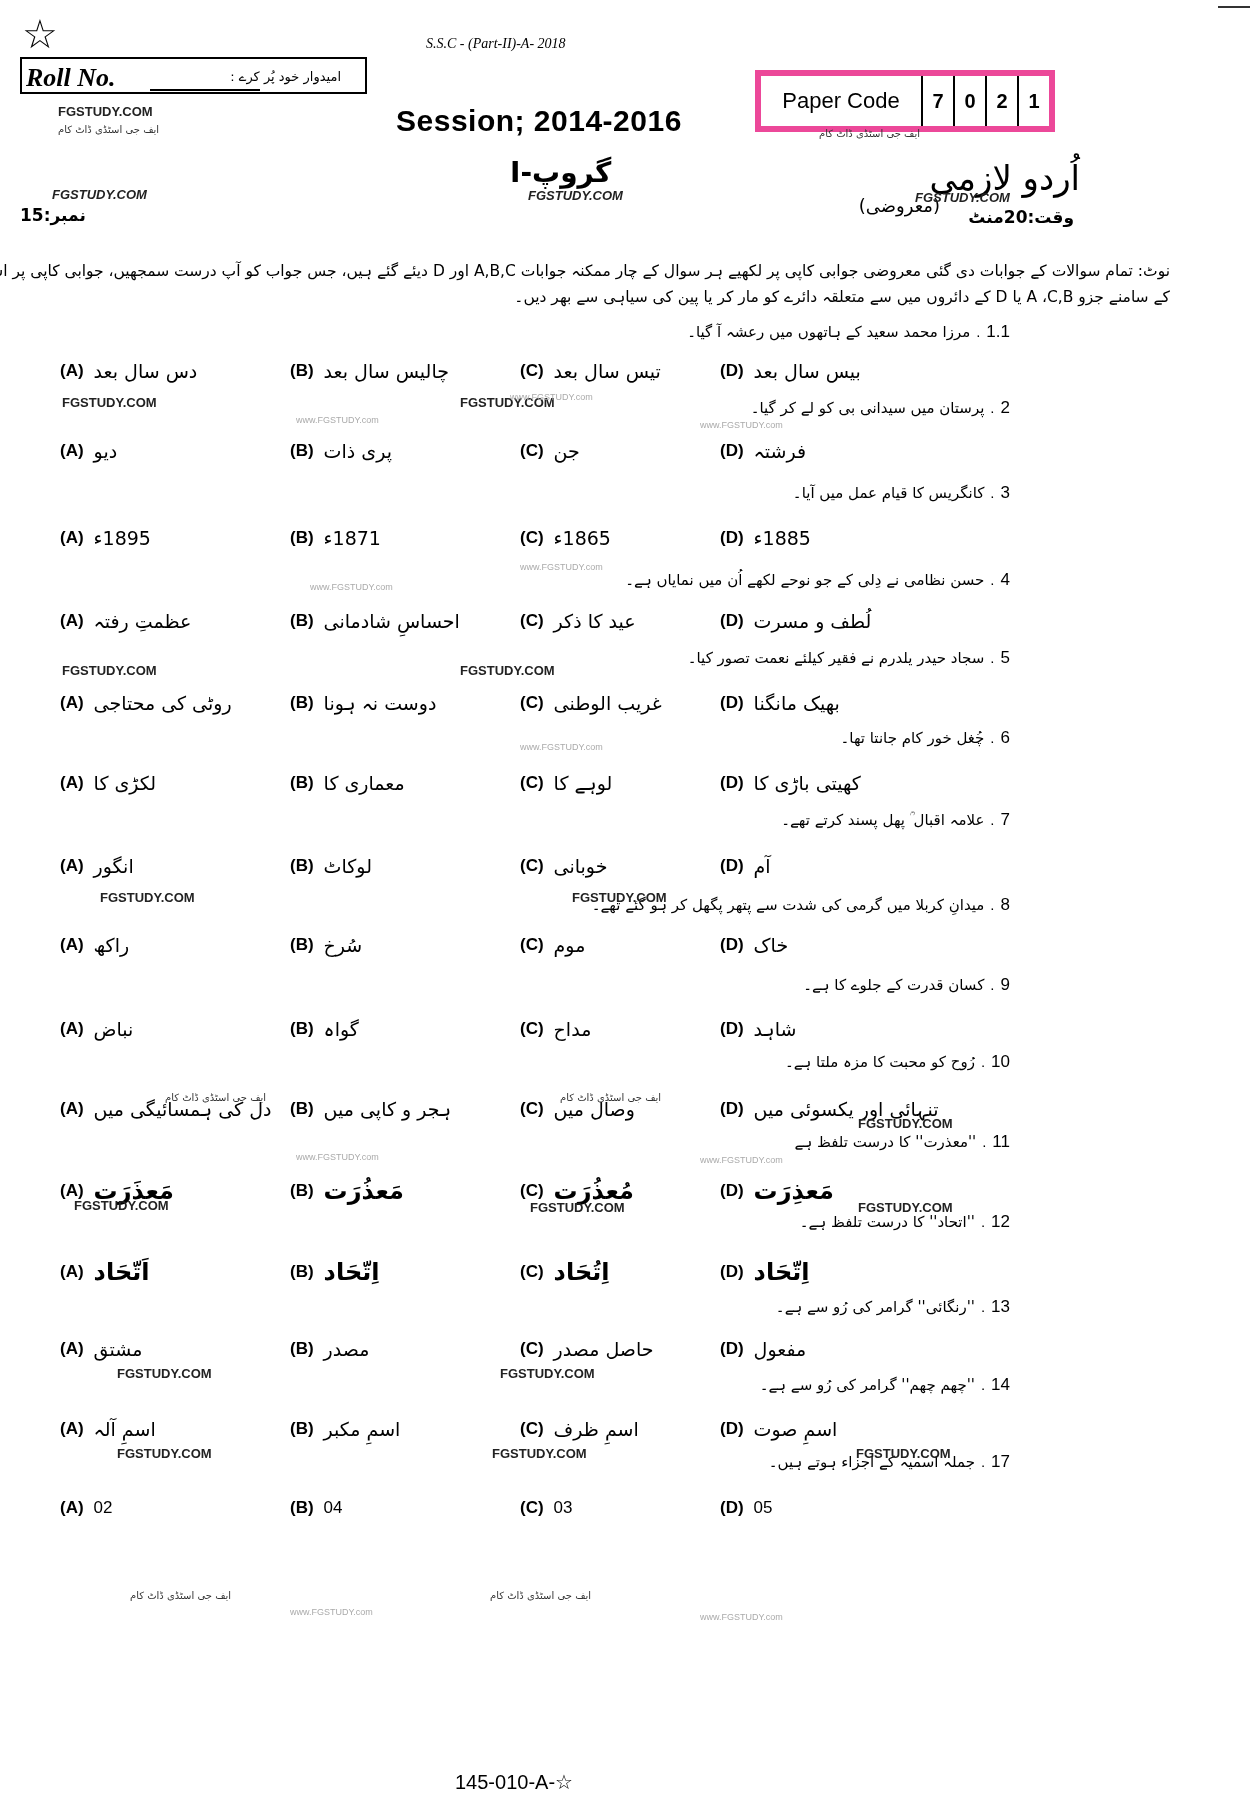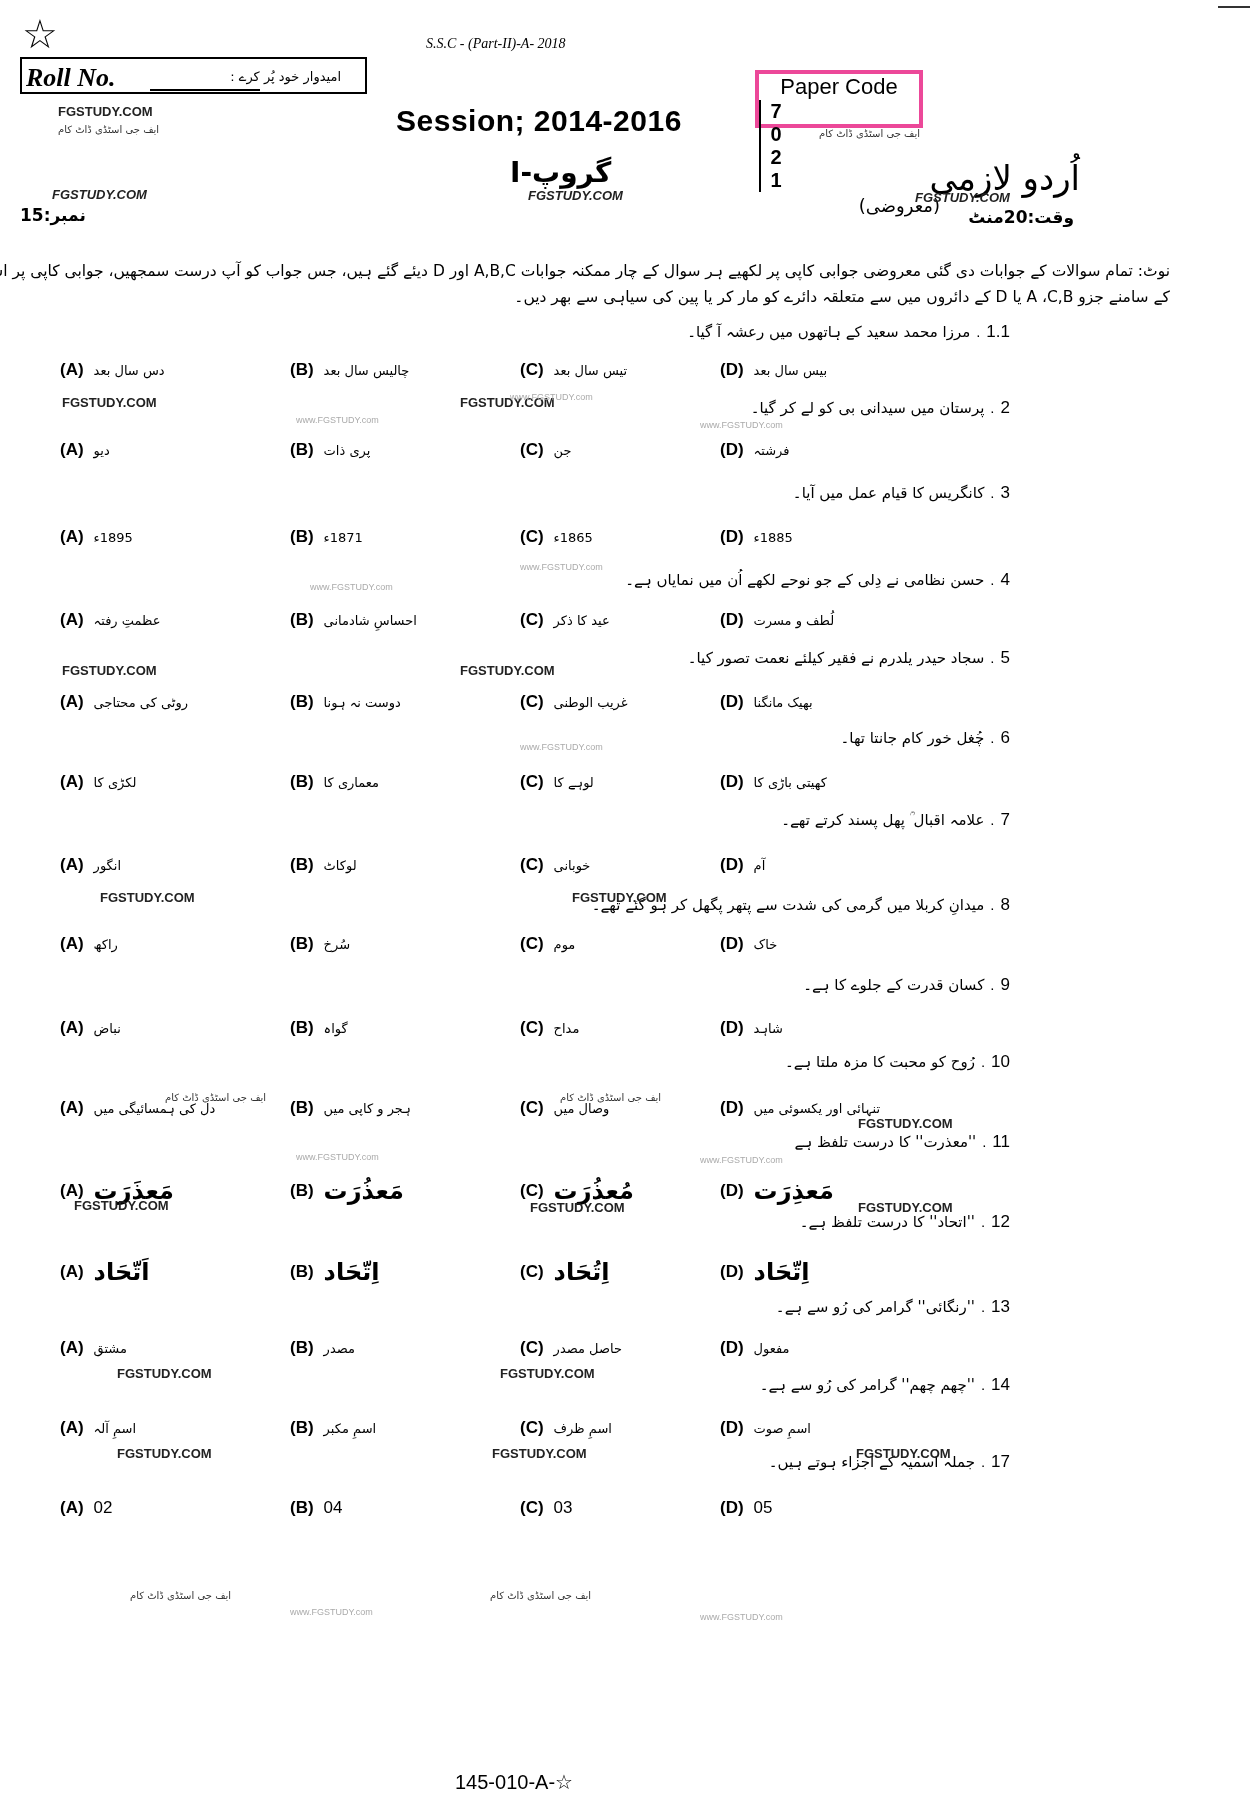--- a/index.html
+++ b/index.html
@@ -10,33 +10,33 @@
   .wm-light { font-family:"Liberation Sans", sans-serif; font-size:9px; color:#aaa; white-space:nowrap; }
   .wm-urdu { font-family:"DejaVu Sans", sans-serif; font-size:10px; color:#333; direction:rtl; white-space:nowrap; }
   .star { font-size:40px; line-height:40px; }
   .roll-box { left:20px; top:57px; width:347px; height:37px; border:2px solid #000; box-sizing:border-box; }
   .roll-label { left:4px; top:4px; font-family:"Liberation Serif", serif; font-style:italic; font-weight:bold; font-size:26px; }
   .roll-line { left:128px; top:30px; width:110px; border-bottom:2px solid #000; }
   .roll-urdu { right:24px; top:10px; font-size:13px; }
   .ssc { left:426px; top:36px; font-family:"Liberation Serif", serif; font-style:italic; font-size:14px; }
   .session { left:396px; top:104px; font-weight:bold; font-size:30px; letter-spacing:0.5px; }
   .group { left:510px; top:156px; font-weight:bold; font-size:28px; }
-  .pc-box { left:755px; top:70px; height:50px; display:flex; border:4px solid #ec4899;flex-direction:column; }
+  .pc-box { left:755px; top:70px; height:50px; display:flex; border:6px solid #ec4899; }
   .pc-cell { border-left:2px solid #000; width:30px; display:flex; align-items:center; justify-content:center; font-weight:bold; font-size:20px; }
   .pc-cell.first { border-left:none; width:160px; font-weight:normal; font-size:22px; }
   .title { right:170px; top:158px; font-size:34px; font-weight:normal; }
   .subtitle { right:310px; top:163px; font-size:18px;margin-top:32px; }
   .time { right:176px; top:207px; font-size:17px; font-weight:bold; }
   .marks { left:20px; top:205px; font-size:17px; font-weight:bold; }
   .note { right:180px; font-size:15.5px; direction:rtl; text-align:right; white-space:nowrap; }
   .q { right:240px; font-size:15px; display:flex; align-items:baseline; gap:6px; direction:rtl; white-space:nowrap; }
   .q .num { direction:ltr; font-family:"Liberation Sans", sans-serif; font-size:17px; }
   .opt { display:flex; align-items:center; gap:10px; }
   .opt .lbl { font-family:"Liberation Sans", sans-serif; font-weight:bold; font-size:17px; }
-  .opt .txt { font-family:"DejaVu Sans", sans-serif; font-size:13px; direction:rtl; white-space:nowrap; }
+  .opt .txt { font-family:"DejaVu Sans", sans-serif; font-size:19px; direction:rtl; white-space:nowrap; }
   .opt .txt.plain { direction:ltr; font-family:"Liberation Sans", sans-serif; font-size:17px; }
   .opt .txt.big { font-size:24px; font-weight:bold; }
   .footer { left:455px; top:1770px; font-size:20px; }
   .topline { left:1218px; top:6px; width:32px; border-top:2px solid #333; }
 </style>
 </head>
 <body>
 
 <div class="abs topline"></div>
 

